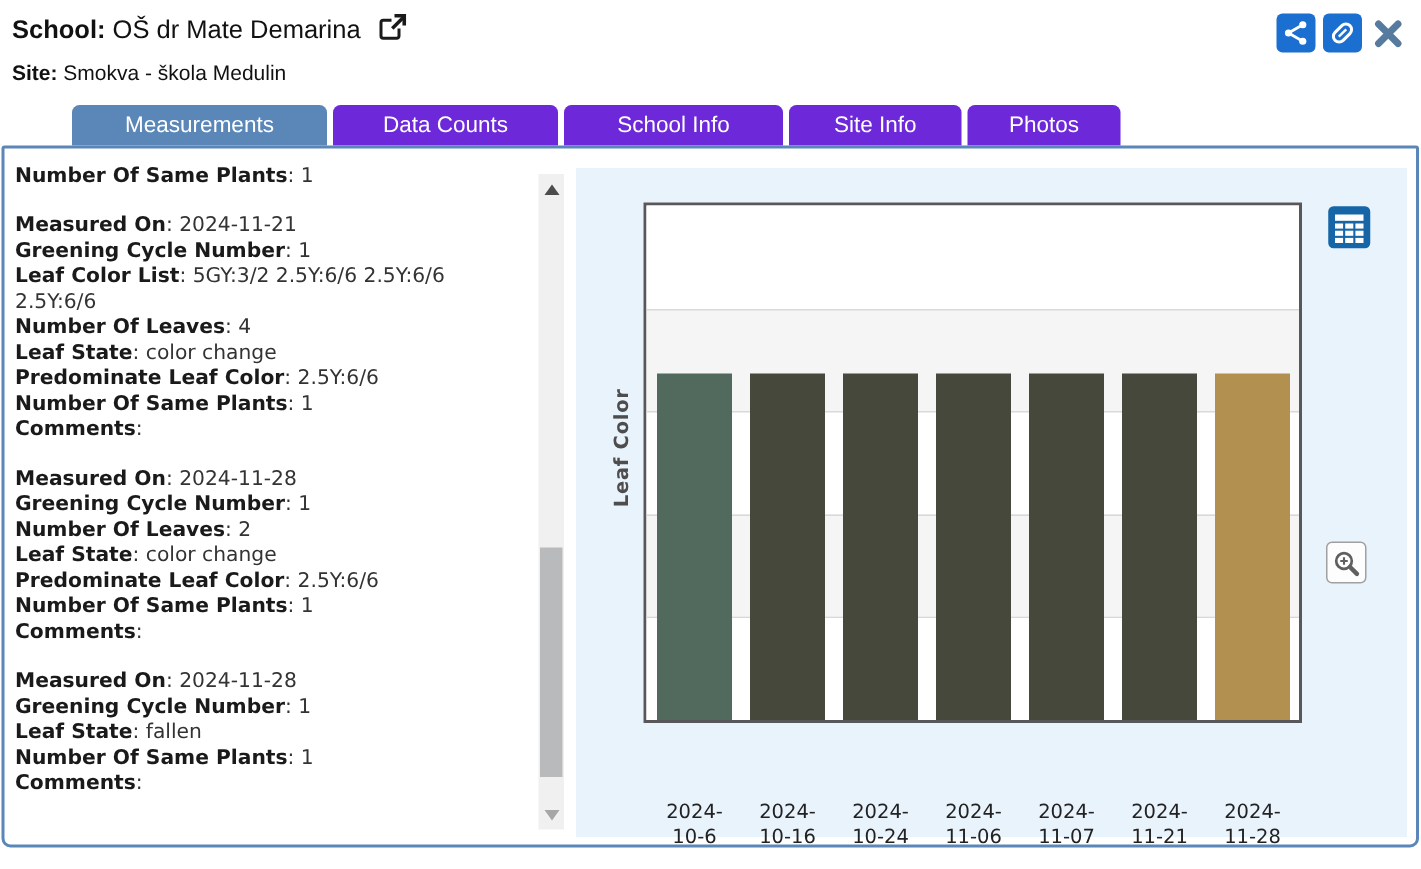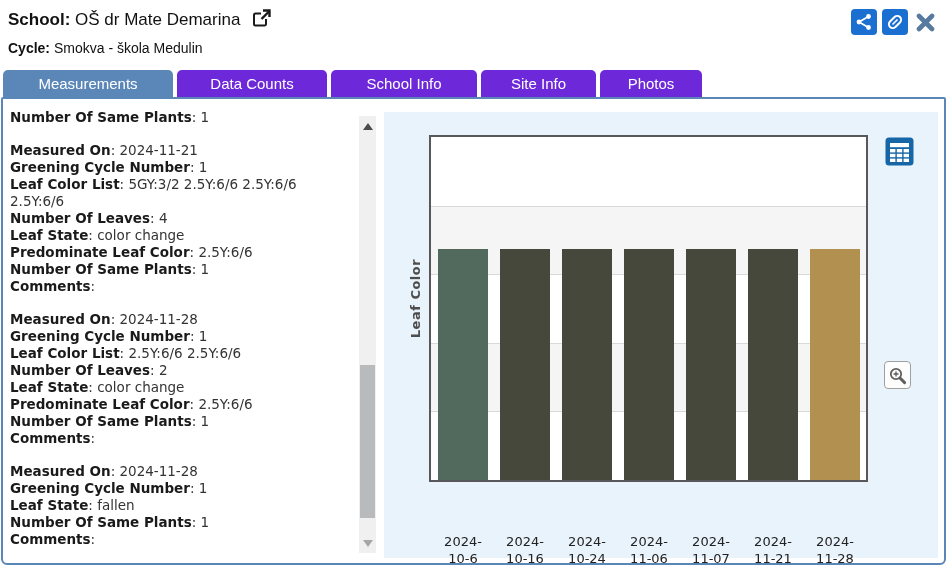--- a/index.html
+++ b/index.html
@@ -17,21 +17,21 @@
   .hdr-icons{position:absolute;right:10px;top:9px;display:flex;align-items:center;gap:5px;}
   .icon-sq{width:26px;height:26px;border-radius:4px;background:#1b6fd0;display:flex;
     align-items:center;justify-content:center;cursor:pointer;}
   .icon-x{width:24px;height:26px;display:flex;align-items:center;justify-content:center;cursor:pointer;}
 
   
   .tab-bar{position:absolute;left:3px;top:70px;display:flex;gap:4px;height:27px;}
   .tab{height:27px;line-height:28px;text-align:center;color:#fff;font-size:15px;
     font-family:"Liberation Sans",sans-serif;background:#6d28d9;
     border-radius:5px 5px 0 0;cursor:pointer;}
-  .tab.active{background:#5b87b8;}
+  .tab.active{background:#5b87b8;margin-left:45px;}
   .tab:nth-child(1){width:170px;}
   .tab:nth-child(2){width:150px;}
   .tab:nth-child(3){width:146px;}
   .tab:nth-child(4){width:115px;}
   .tab:nth-child(5){width:102px;}
 
   
   .panel{position:absolute;left:1px;top:97px;width:941px;height:464px;background:#fff;
     border:2px solid #5b87b8;border-radius:2px 2px 6px 6px;}
 
@@ -105,21 +105,21 @@
         </g>
       </svg>
     </div>
     <div class="icon-x">
       <svg width="19" height="19" viewBox="0 0 19 19">
         <path d="M3 3 16 16M16 3 3 16" stroke="#567b9e" stroke-width="4.6" stroke-linecap="round"></path>
       </svg>
     </div>
   </div>
   <div class="site-line">
-    <b>Cycle:</b>
+    <b>Site:</b>
     <span>Smokva - škola Medulin</span>
   </div>
 
   <div class="tab-bar">
       <div class="tab active">Measurements</div>
       <div class="tab">Data Counts</div>
       <div class="tab">School Info</div>
       <div class="tab">Site Info</div>
       <div class="tab">Photos</div>
     </div>
@@ -136,21 +136,20 @@
         <div class="fieldline"><span class="flabel">Leaf Color List</span>: 5GY:3/2 2.5Y:6/6 2.5Y:6/6 2.5Y:6/6</div>
         <div class="fieldline"><span class="flabel">Number Of Leaves</span>: 4</div>
         <div class="fieldline"><span class="flabel">Leaf State</span>: color change</div>
         <div class="fieldline"><span class="flabel">Predominate Leaf Color</span>: 2.5Y:6/6</div>
         <div class="fieldline"><span class="flabel">Number Of Same Plants</span>: 1</div>
         <div class="fieldline"><span class="flabel">Comments</span>: </div>
       </div>
       <div class="block">
         <div class="fieldline"><span class="flabel">Measured On</span>: 2024-11-28</div>
         <div class="fieldline"><span class="flabel">Greening Cycle Number</span>: 1</div>
-        <div class="fieldline"><span class="flabel">Leaf Color List</span>: 2.5Y:6/6 2.5Y:6/6</div>
         <div class="fieldline"><span class="flabel">Number Of Leaves</span>: 2</div>
         <div class="fieldline"><span class="flabel">Leaf State</span>: color change</div>
         <div class="fieldline"><span class="flabel">Predominate Leaf Color</span>: 2.5Y:6/6</div>
         <div class="fieldline"><span class="flabel">Number Of Same Plants</span>: 1</div>
         <div class="fieldline"><span class="flabel">Comments</span>: </div>
       </div>
       <div class="block">
         <div class="fieldline"><span class="flabel">Measured On</span>: 2024-11-28</div>
         <div class="fieldline"><span class="flabel">Greening Cycle Number</span>: 1</div>
         <div class="fieldline"><span class="flabel">Leaf State</span>: fallen</div>

